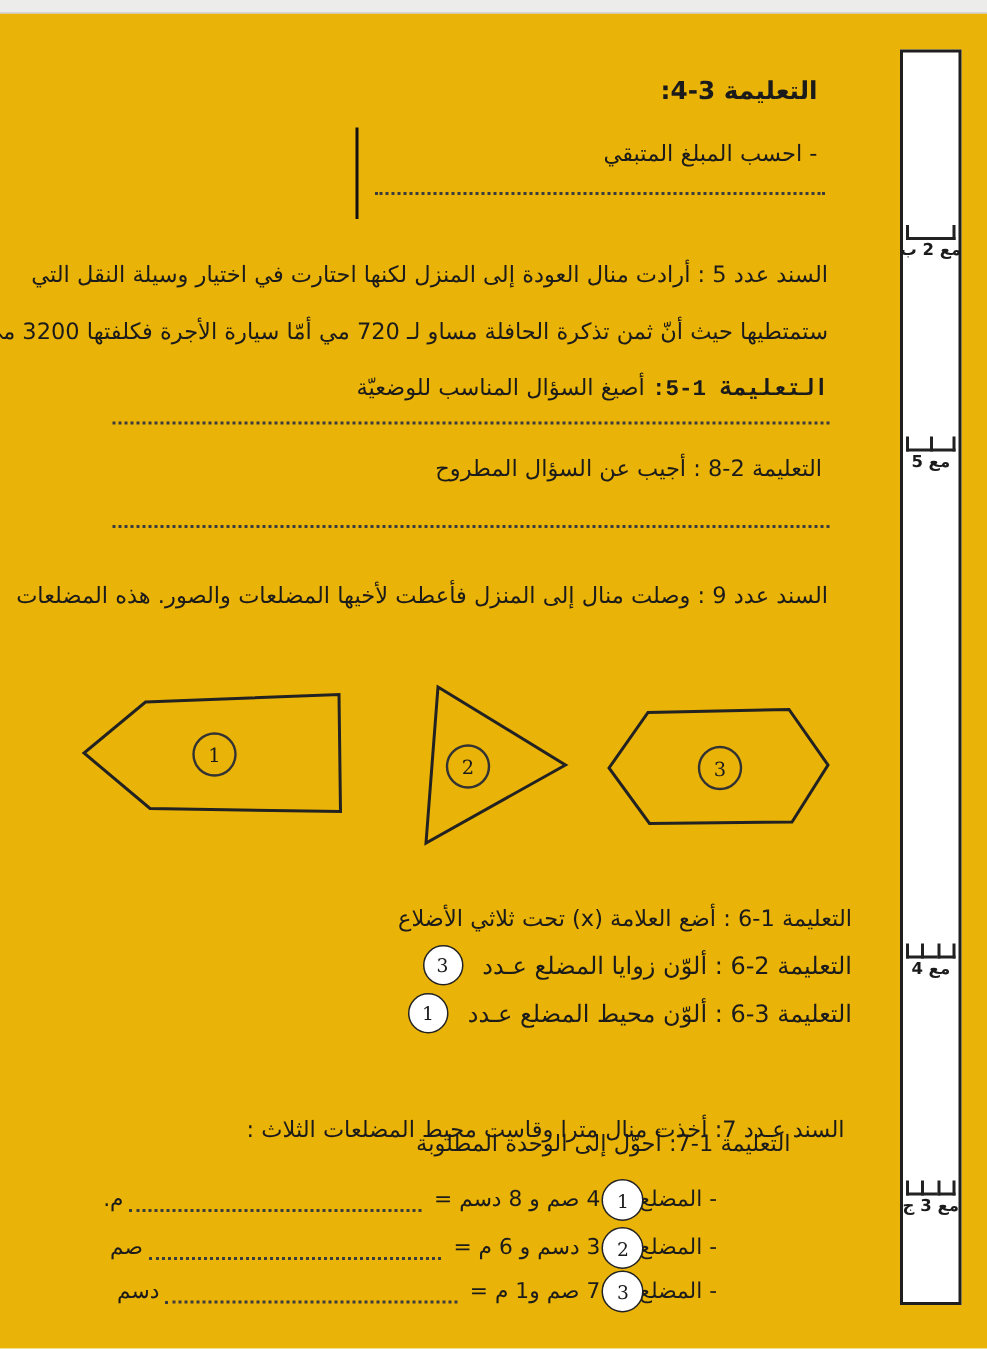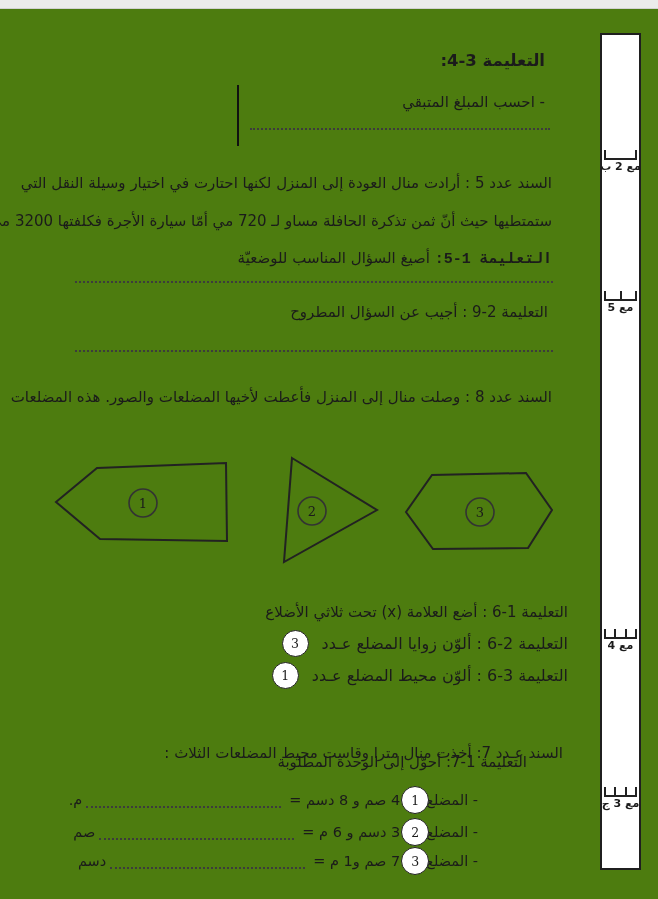--- a/index.html
+++ b/index.html
@@ -1,16 +1,16 @@
 <!DOCTYPE html>
 <html lang="ar"><head>
 <meta charset="utf-8">
 <style>
   html,body{margin:0;padding:0;background:#ffffff;}
-  .page{position:relative;width:658px;height:899px;background:#4d7c0f;overflow:hidden;
+  .page{position:relative;width:658px;height:899px;background:#eab308;overflow:hidden;
         font-family:"DejaVu Sans",sans-serif;color:#1b1b1b;}
   .scan-edge-top{position:absolute;top:0;left:0;right:0;height:8px;background:#ececea;
         border-bottom:1px solid #d2d2d0;}
   .line{position:absolute;direction:rtl;white-space:nowrap;font-size:15px;line-height:1.25;}
   .h1{font-size:16.5px;font-weight:bold;}
   .bold{font-weight:bold;font-family:Liberation Mono, monospace;}
   .dotline{position:absolute;height:0;border-bottom:2.4px dotted #3c3c3c;}
   .vbar{position:absolute;width:2px;background:#111;}
   .instrow{position:absolute;display:flex;direction:rtl;align-items:center;gap:13px;}
   .circle{display:inline-flex;align-items:center;justify-content:center;width:25px;height:25px;
@@ -41,24 +41,24 @@
   <div class="vbar" style="left:237px;top:85px;height:61px;"></div>
   <div class="dotline" style="top:128px;left:250px;width:300px;"></div>
 
   <div class="line" style="top:174px;right:106px;text-align:right;">السند عدد 5 : أرادت منال العودة إلى المنزل لكنها احتارت في اختيار وسيلة النقل التي</div>
   <div class="line" style="top:212px;right:106px;">ستمتطيها حيث أنّ ثمن تذكرة الحافلة مساو لـ 720 مي أمّا سيارة الأجرة فكلفتها 3200 مي.</div>
   <div class="line" style="top:249px;right:106px;">
     <span class="bold">التعليمة 1-5:</span>
     <span>أصيغ السؤال المناسب للوضعيّة</span>
   </div>
   <div class="dotline" style="top:281px;left:75px;width:478px;"></div>
-  <div class="line" style="top:303px;right:110px;">التعليمة 2-9 : أجيب عن السؤال المطروح</div>
+  <div class="line" style="top:303px;right:110px;">التعليمة 2-8 : أجيب عن السؤال المطروح</div>
   <div class="dotline" style="top:350px;left:75px;width:478px;"></div>
 
-  <div class="line" style="top:388px;right:106px;">السند عدد 8 : وصلت منال إلى المنزل فأعطت لأخيها المضلعات والصور. هذه المضلعات</div>
+  <div class="line" style="top:388px;right:106px;">السند عدد 9 : وصلت منال إلى المنزل فأعطت لأخيها المضلعات والصور. هذه المضلعات</div>
 
   <svg style="position:absolute;left:30px;top:452px;" width="540" height="125" viewBox="0 0 540 125">
     <polygon points="67,16 196,11 197,89 70,87 26,50" fill="none" stroke="#222" stroke-width="2"></polygon>
     <circle cx="113" cy="51" r="14" fill="none" stroke="#333" stroke-width="1.6"></circle>
     <text x="113" y="56" text-anchor="middle">1</text>
 
     <polygon points="262,6 347,58 254,110" fill="none" stroke="#222" stroke-width="2"></polygon>
     <circle cx="282" cy="59" r="14" fill="none" stroke="#333" stroke-width="1.6"></circle>
     <text x="282" y="64" text-anchor="middle">2</text>
 

